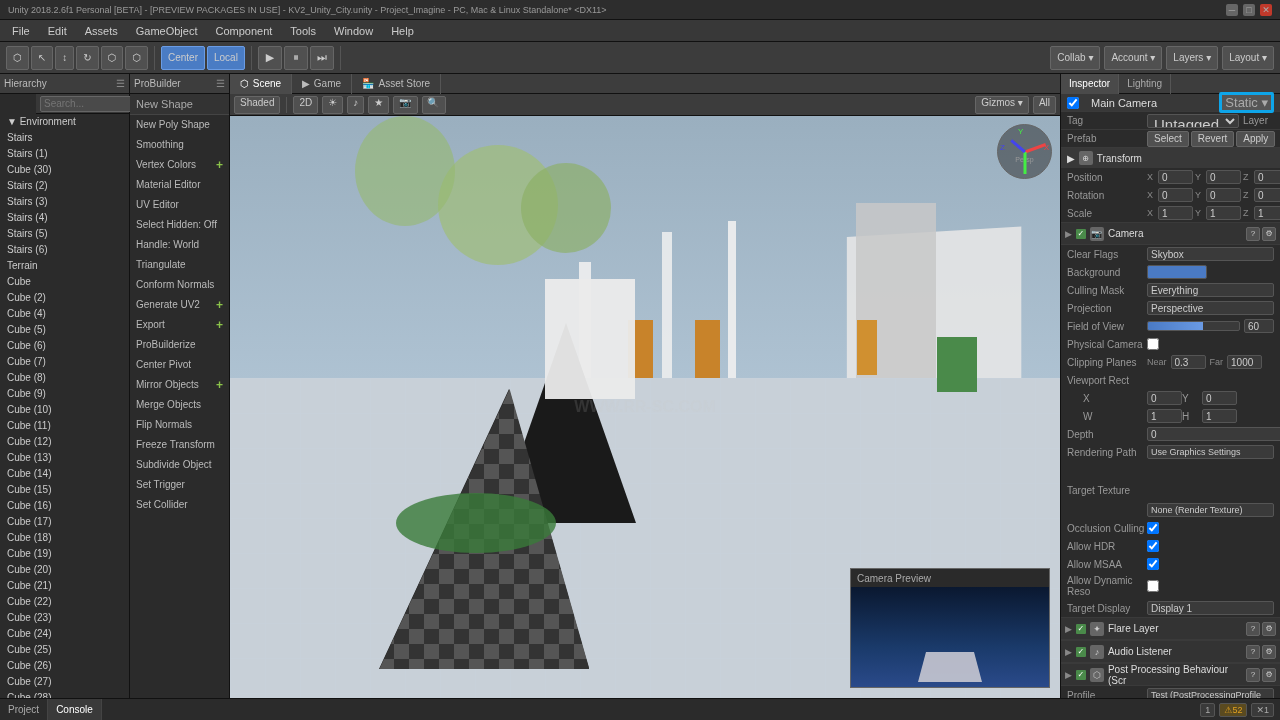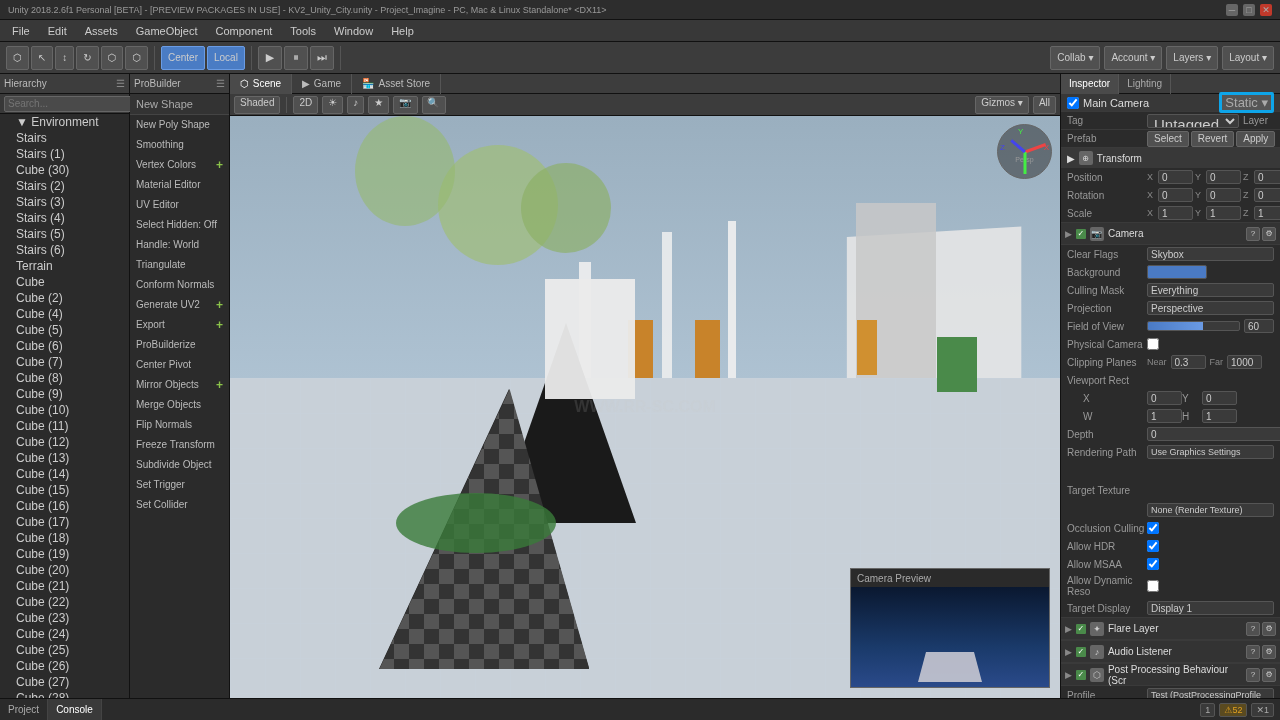--- a/index.html
+++ b/index.html
@@ -22,24 +22,24 @@
     .tb-btn { height: 24px; padding: 0 6px; background: #505050; border: 1px solid #666; border-radius: 2px; cursor: pointer; color: #ccc; font-size: 10px; display: flex; align-items: center; gap: 3px; }
     .tb-btn.active { background: #4a7cc4; border-color: #6a9ce4; }
     .play-btn { width: 24px; height: 24px; background: #505050; border: 1px solid #666; border-radius: 2px; display: flex; align-items: center; justify-content: center; cursor: pointer; }
 
     
     #main { display: flex; height: calc(720px - 20px - 22px - 32px - 22px); }
 
     
     #hierarchy { width: 130px; background: #2b2b2b; border-right: 1px solid #111; display: flex; flex-direction: column; }
     #hierarchy-header { height: 20px; background: #3d3d3d; display: flex; align-items: center; padding: 0 4px; border-bottom: 1px solid #111; font-size: 10px; color: #bbb; }
-    #hierarchy-search { height: 20px; background: #383838; display: flex; align-items: center; padding: 2px 4px; gap: 3px; border-bottom: 1px solid #111; }
+    #hierarchy-search { height: 20px; background: #383838; display: flex; align-items: center; padding: 2px 4px; gap: 3px; border-bottom: 1px solid #111; margin-left: 36px; }
     #hierarchy-search input { flex: 1; background: #4a4a4a; border: 1px solid #666; border-radius: 2px; color: #ccc; font-size: 10px; padding: 1px 3px; height: 16px; }
     #hierarchy-list { flex: 1; overflow-y: auto; overflow-x: hidden; }
-    .hier-item { padding: 1px 16px; cursor: pointer; white-space: nowrap; overflow: hidden; text-overflow: ellipsis; font-size: 12px; line-height: 14px; }
+    .hier-item { padding: 1px 7px; cursor: pointer; white-space: nowrap; overflow: hidden; text-overflow: ellipsis; font-size: 10px; line-height: 14px; }
 
     
     #probuilder { width: 100px; background: #2b2b2b; border-right: 1px solid #111; display: flex; flex-direction: column; overflow-y: auto; }
     #probuilder-header { height: 20px; background: #3d3d3d; display: flex; align-items: center; padding: 0 4px; border-bottom: 1px solid #111; font-size: 10px; color: #bbb; flex-shrink: 0; }
     .pb-item { padding: 2px 6px; cursor: pointer; font-size: 10px; line-height: 16px; color: #bbb; display: flex; align-items: center; justify-content: space-between; }
     .pb-item.header { color: #aaa; font-size: 11px; border-bottom: 1px solid #444; background: #333; }
     .pb-plus { color: #8bc34a; font-weight: bold; font-size: 12px; }
 
     
     #scene-area { flex: 1; background: #1a1a1a; display: flex; flex-direction: column; position: relative; }
@@ -373,21 +373,21 @@
   </div>
 
   <div id="inspector">
     <div id="inspector-tabs">
       <div class="insp-tab active">Inspector</div>
       <div class="insp-tab">Lighting</div>
     </div>
 
     <div class="insp-row" style="height:22px;background:#383838;gap:4px;border-bottom:1px solid #3a3a3a;">
       <input type="checkbox" checked="" style="width: 12px; height: 12px;">
-      <span style="flex:1;font-size:11px;color:#ddd;">Main Camera</span>
+      <span style="flex:1;font-size:11px;color:#ddd;margin-left:8px;">Main Camera</span>
       <span class="static-badge">Static ▾</span>
     </div>
     <div class="insp-row" style="border-bottom:1px solid #3a3a3a;">
       <span class="insp-label">Tag</span>
       <select class="insp-select"><option>Untagged</option></select>
       <span class="insp-label" style="width:40px;margin-left:4px;">Layer</span>
       <select class="insp-select"><option>Default</option></select>
     </div>
     <div class="insp-row" style="border-bottom:1px solid #3a3a3a;">
       <span class="insp-label">Prefab</span>

